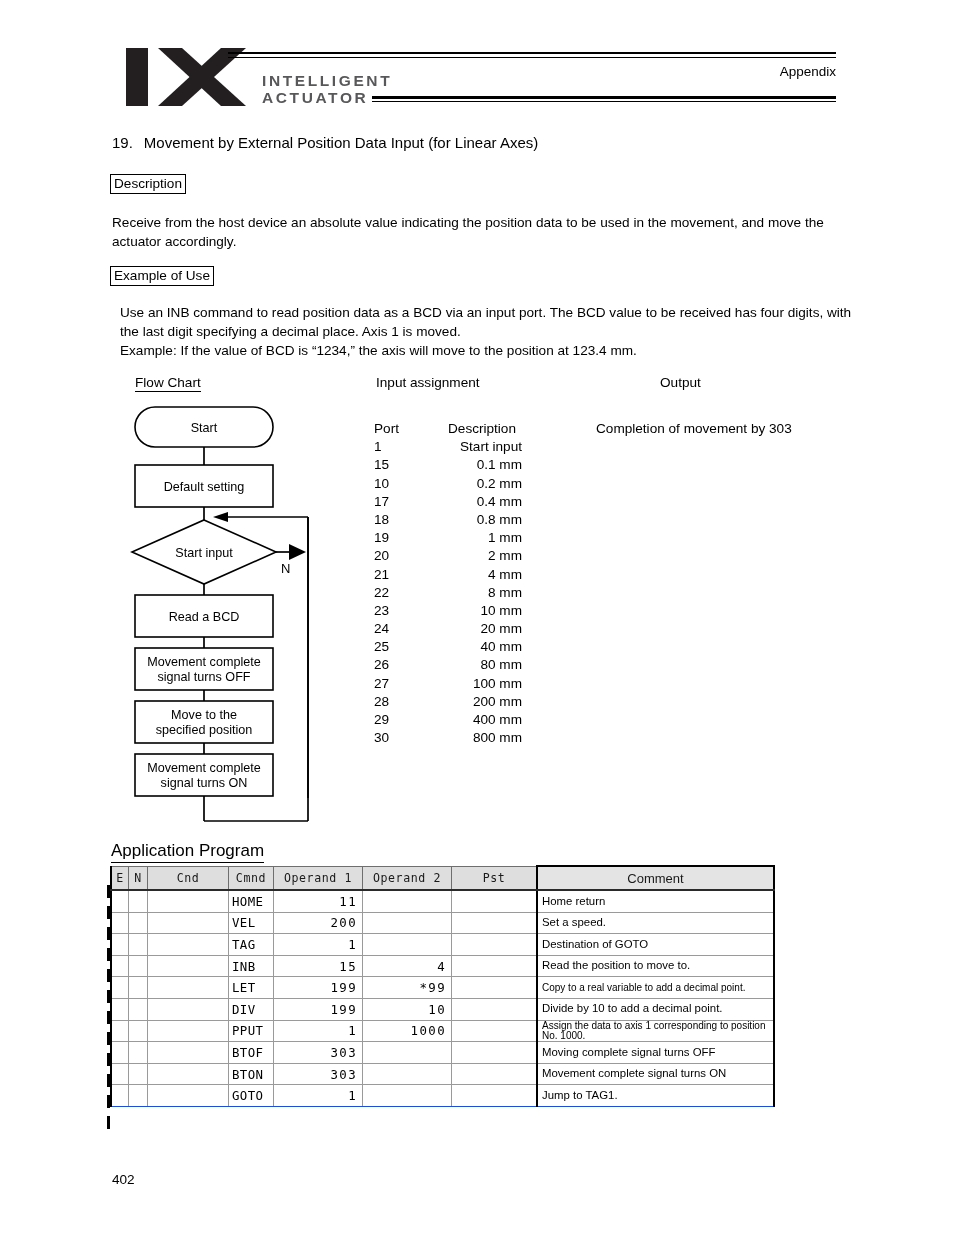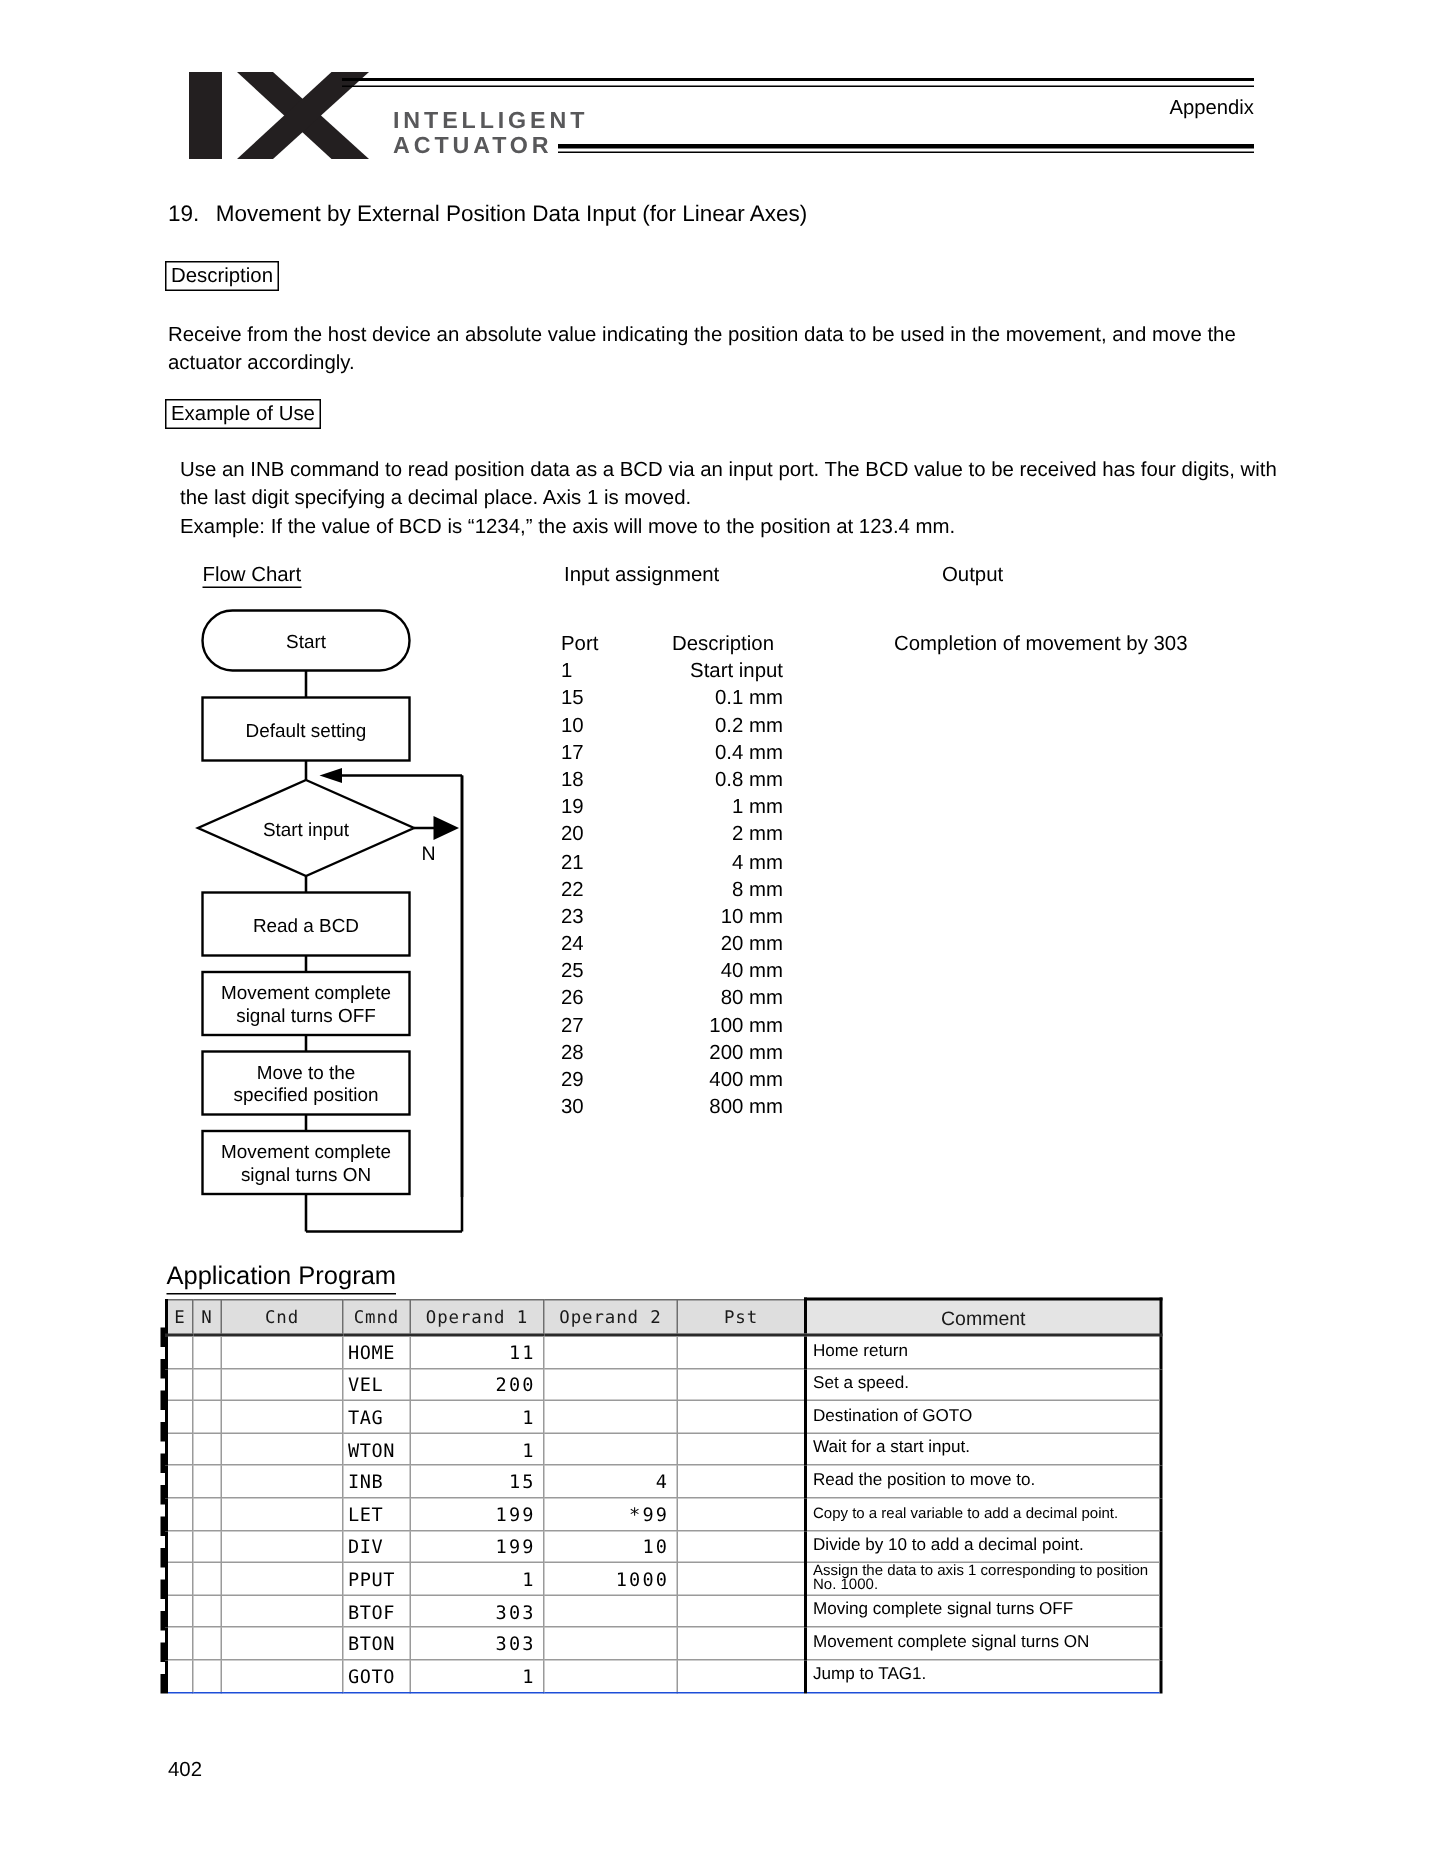--- a/index.html
+++ b/index.html
@@ -89,21 +89,21 @@
     position: absolute;
     font-size: 13.6px;
     white-space: nowrap;
   }
   #heading-flow-chart {
     left: 135px; top: 375px;
     border-bottom: 1.2px solid #000;
     padding-bottom: 1px;
   }
   #heading-input-assignment { left: 376px; top: 375px; }
-  #heading-output           { left: 628px; top: 375px; }
+  #heading-output           { left: 660px; top: 375px; }
 
   
   #flowchart {
     position: absolute;
     left: 118px; top: 398px;
     width: 210px; height: 430px;
   }
   #flowchart svg { display: block; }
   .fc-text {
     font-family: "Liberation Sans", sans-serif;
@@ -418,30 +418,20 @@
         <td class="col-cmnd cell-cmnd">TAG</td>
         <td class="col-op1 cell-op">1</td>
         <td class="col-op2 cell-op"></td>
         <td class="col-pst"></td>
         <td class="col-cmt cell-cmt">Destination of GOTO</td>
       </tr>
       <tr>
         <td class="col-e"></td>
         <td class="col-n"></td>
         <td class="col-cnd"></td>
-        <td class="col-cmnd cell-cmnd">WTON</td>
-        <td class="col-op1 cell-op">1</td>
-        <td class="col-op2 cell-op"></td>
-        <td class="col-pst"></td>
-        <td class="col-cmt cell-cmt">Wait for a start input.</td>
-      </tr>
-      <tr>
-        <td class="col-e"></td>
-        <td class="col-n"></td>
-        <td class="col-cnd"></td>
         <td class="col-cmnd cell-cmnd">INB</td>
         <td class="col-op1 cell-op">15</td>
         <td class="col-op2 cell-op">4</td>
         <td class="col-pst"></td>
         <td class="col-cmt cell-cmt">Read the position to move to.</td>
       </tr>
       <tr>
         <td class="col-e"></td>
         <td class="col-n"></td>
         <td class="col-cnd"></td>

